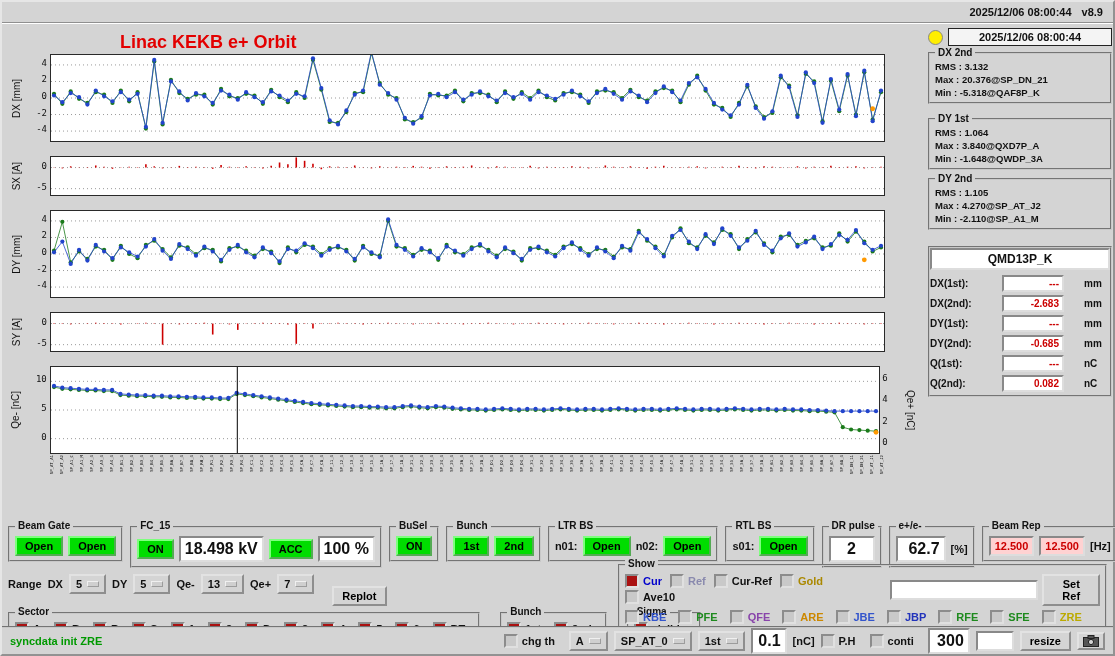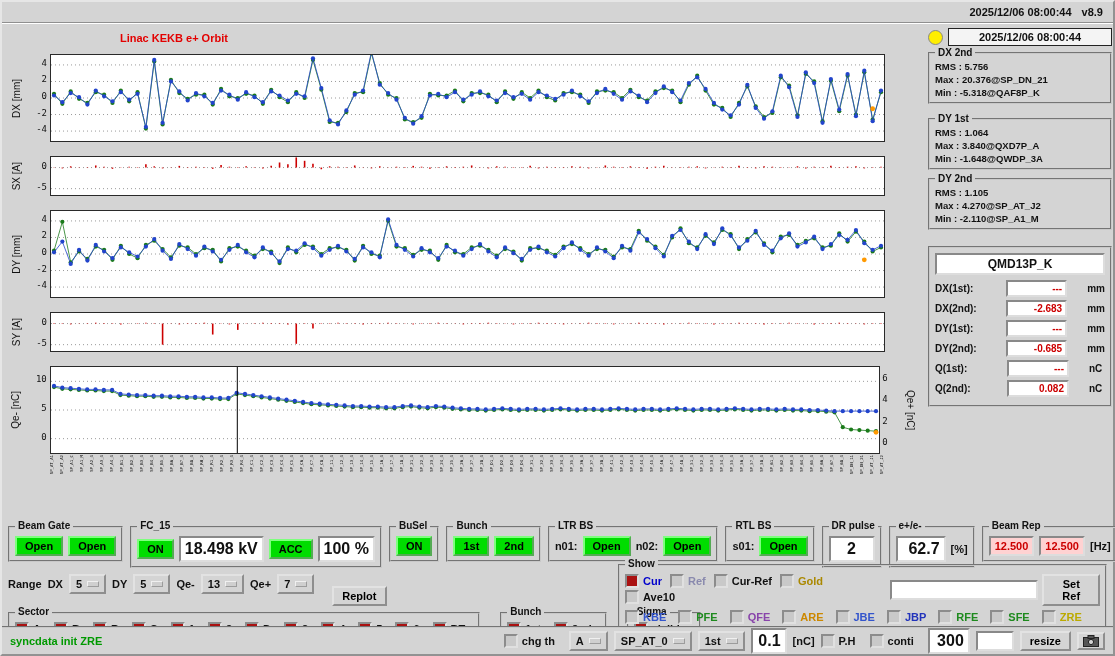--- a/index.html
+++ b/index.html
@@ -4,21 +4,21 @@
 <style>
   html,body{margin:0;padding:0;}
   body{width:1115px;height:656px;overflow:hidden;background:#d4d4d4;
        font-family:"Liberation Sans",sans-serif;font-size:11px;color:#111;position:relative;}
   #win{position:absolute;inset:0;border:2px outset #e6e6e6;box-sizing:border-box;}
   
   #topbar{position:absolute;top:0;left:0;right:0;height:20px;background:#d4d4d4;
           border-bottom:1px solid #8f8f8f;box-shadow:0 1px 0 #fff;
           display:flex;align-items:center;justify-content:flex-end;gap:10px;padding-right:10px;
           font-weight:bold;font-size:11px;}
-  #page-title{position:absolute;left:118px;top:30px;color:#e30000;font-weight:bold;font-size:11px;}
+  #page-title{position:absolute;left:118px;top:30px;color:#e30000;font-weight:bold;font-size:18px;}
   
   #plotcol{position:absolute;left:6px;top:52px;width:910px;}
   .plot-row{display:flex;align-items:stretch;position:relative;}
   .mb{margin-bottom:14px;}
   .h-lg{height:88px;} .h-sm{height:40px;}
   .ylab{width:16px;display:flex;align-items:center;justify-content:center;}
   .ylab span{writing-mode:vertical-rl;transform:rotate(180deg);font-size:10px;white-space:nowrap;}
   .tickcol{width:26px;position:relative;}
   .tickcol.right{width:22px;}
   .tick{position:absolute;right:3px;font-size:9px;font-family:"DejaVu Sans Mono",monospace;}
@@ -34,21 +34,21 @@
   
   #rightpanel{position:absolute;left:926px;top:26px;width:184px;}
   #stamp-row{display:flex;align-items:center;gap:5px;margin-bottom:6px;}
   #lamp{width:13px;height:13px;border-radius:50%;background:#ffee00;border:1px solid #888;}
   #stamp{flex:1;border:1px solid #222;background:#f4f4f4;font-weight:bold;text-align:center;
          padding:2px 0;font-size:11px;}
   .statbox{border:2px groove #c8c8c8;position:relative;margin-bottom:8px;padding:6px 5px 3px;}
   .statbox .glabel{position:absolute;top:-7px;left:5px;background:#d4d4d4;padding:0 3px;
          font-weight:bold;font-size:10px;}
   .statline{font-weight:bold;font-size:9.5px;line-height:13px;white-space:nowrap;}
-  #qmdbox{border:2px groove #c8c8c8;padding:5px;margin-top:16px;}
+  #qmdbox{border:2px groove #c8c8c8;margin-top:16px;}
   #qmd-name{background:#fff;border:2px inset #ddd;font-weight:bold;text-align:center;
             padding:2px 0;margin-bottom:5px;font-size:12px;}
   .qmdrow{display:flex;align-items:center;gap:20px;margin-bottom:3px;}
   .qmdrow .ql{width:52px;font-weight:bold;font-size:10px;}
   .qmdrow .qv{width:52px;background:#fff;border:2px inset #ddd;color:#cc0000;font-weight:bold;
               text-align:right;padding:1px 3px;font-size:10px;}
   .qmdrow .qu{font-weight:bold;font-size:10px;}
   
   .group{border:2px groove #c8c8c8;position:relative;padding:8px 5px 4px;margin-top:6px;}
   .glabel{position:absolute;top:-8px;left:5px;background:#d4d4d4;padding:0 3px;
@@ -1095,21 +1095,21 @@
       </div>
   </div>
 
   <div id="rightpanel">
     <div id="stamp-row">
       <div id="lamp"></div>
       <div id="stamp">2025/12/06 08:00:44</div>
     </div>
     <div class="statbox">
       <span class="glabel">DX 2nd</span>
-      <div class="statline">RMS : 5.756</div>
+      <div class="statline">RMS : 3.132</div>
       <div class="statline">Max : 20.376@SP_DN_21</div>
       <div class="statline">Min : -5.318@QAF8P_K</div>
     </div>
     <div class="statbox" style="margin-top:14px;">
       <span class="glabel">DY 1st</span>
       <div class="statline">RMS : 1.064</div>
       <div class="statline">Max : 3.840@QXD7P_A</div>
       <div class="statline">Min : -1.648@QWDP_3A</div>
     </div>
     <div class="statbox">

